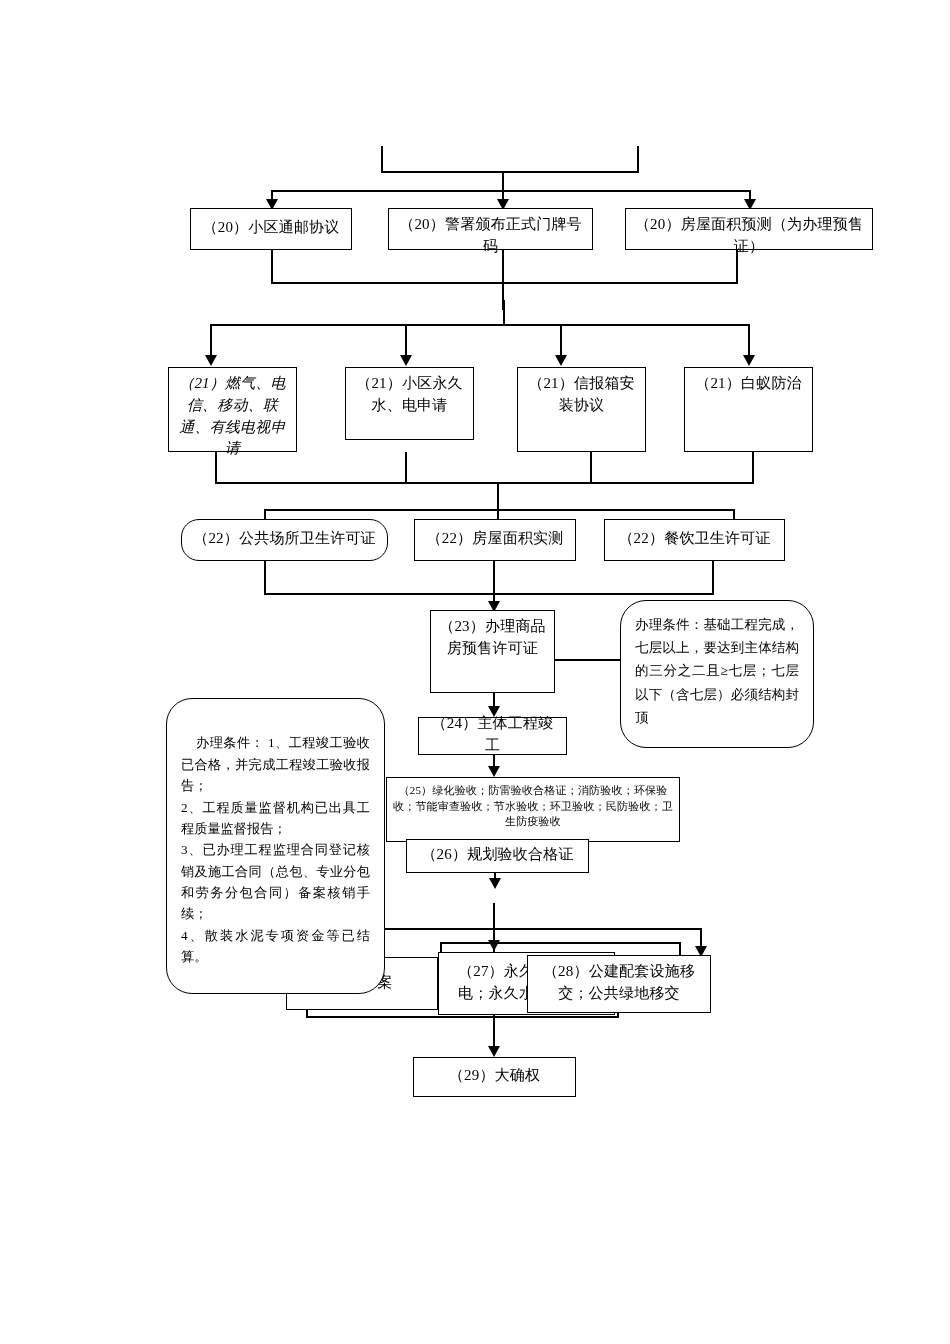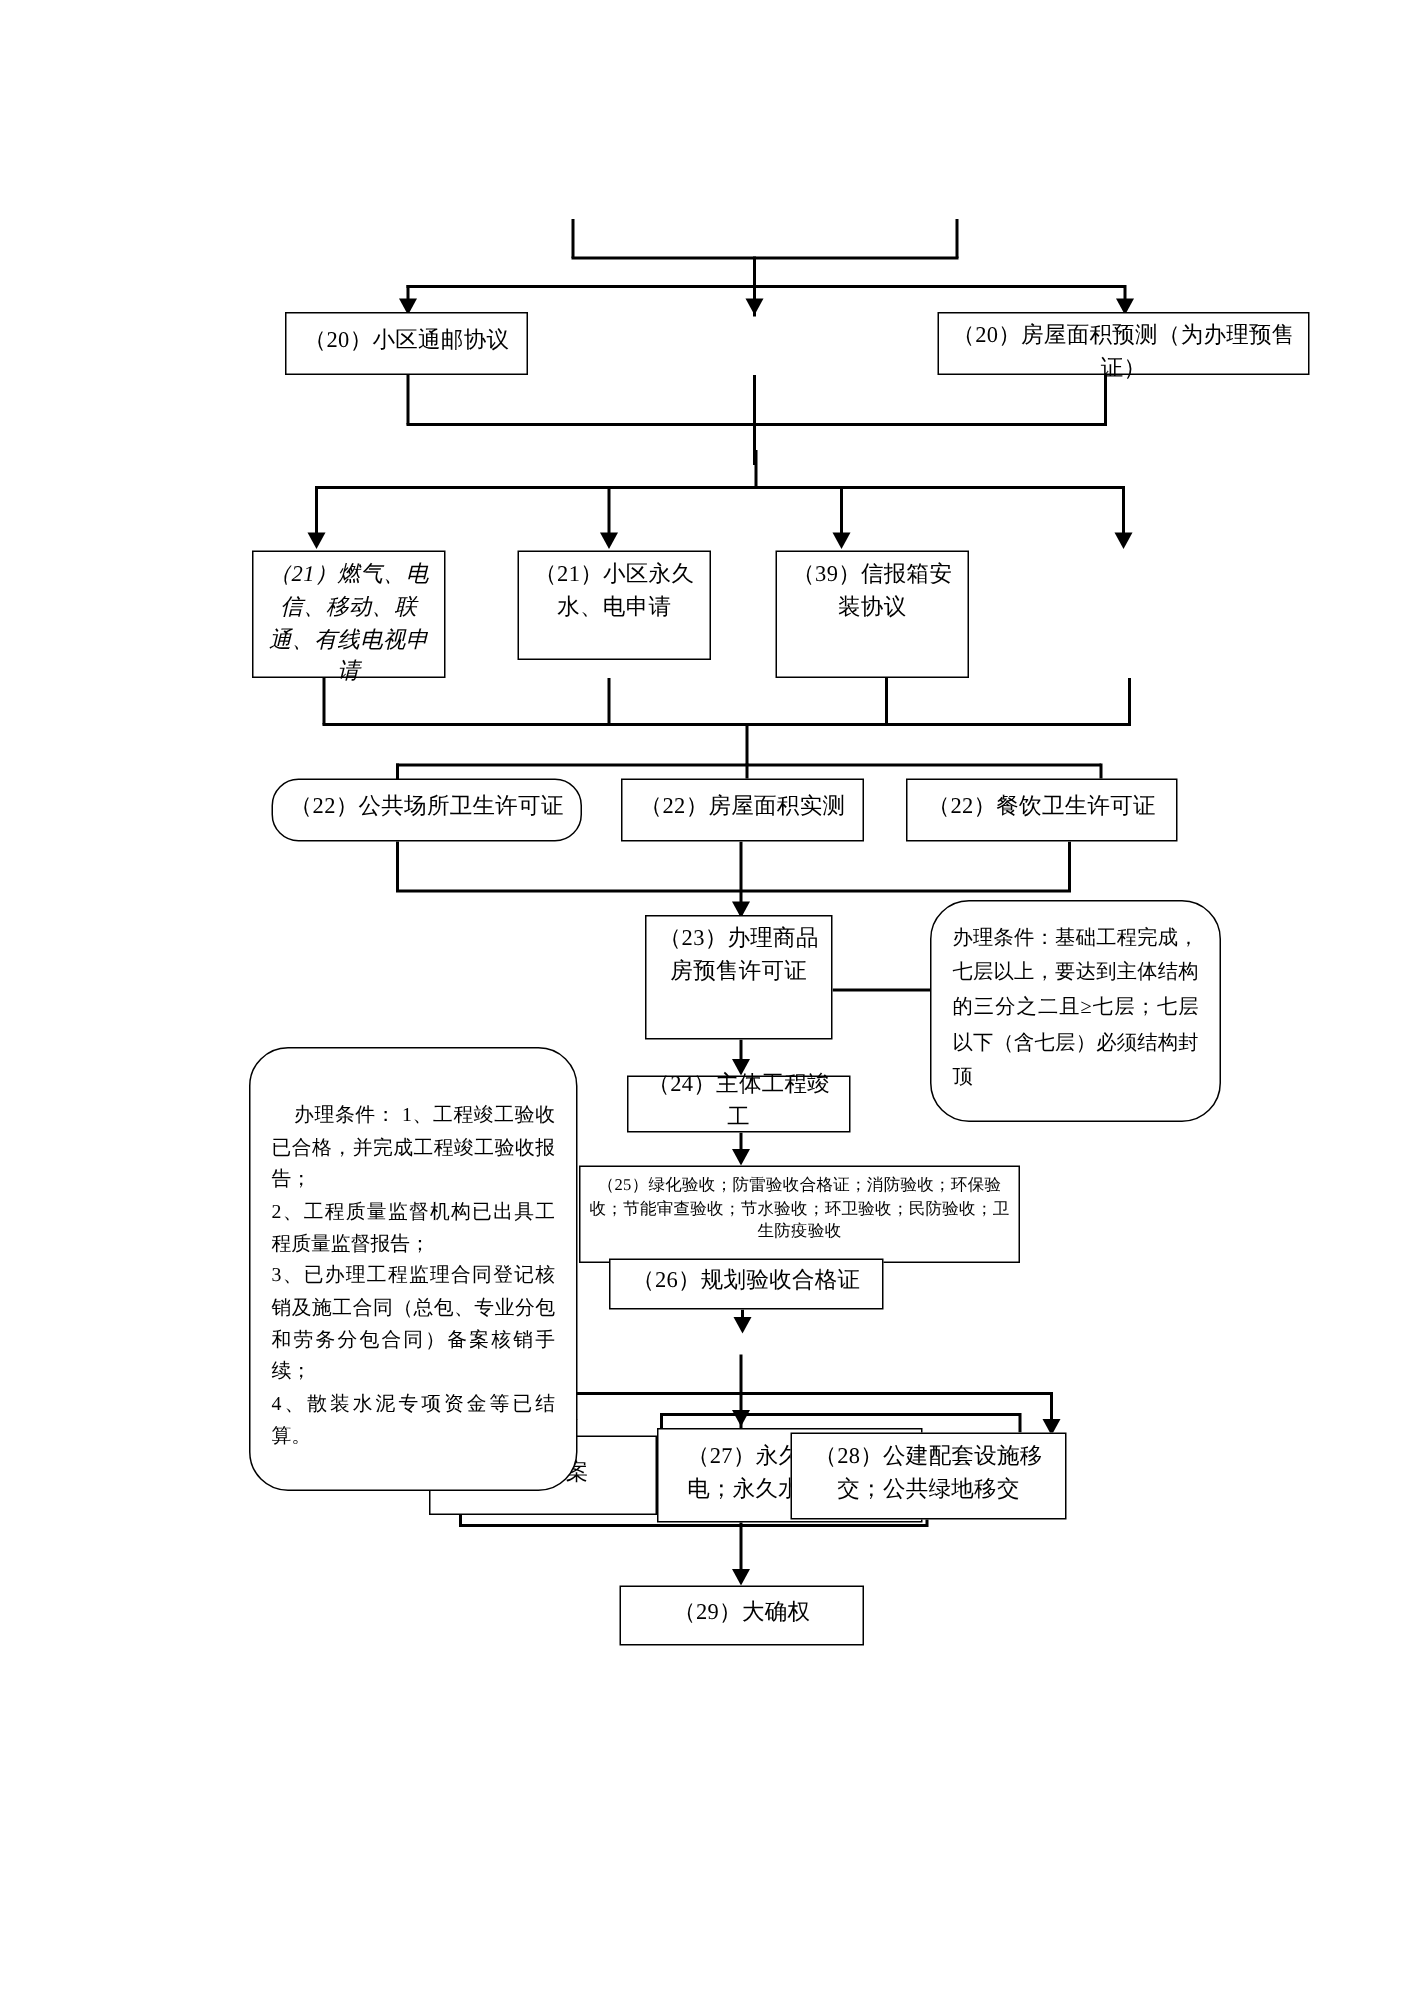--- a/index.html
+++ b/index.html
@@ -88,20 +88,23 @@
   <div class="h" style="left:271px; top:190px; width:479px;"></div>
   <div class="v" style="left:271px; top:190px; height:17px;"></div>
   <div class="v" style="left:749px; top:190px; height:17px;"></div>
   <div class="arrow" style="left:266px; top:199px;"></div>
   <div class="arrow" style="left:497px; top:199px;"></div>
   <div class="arrow" style="left:744px; top:199px;"></div>
 
   <div class="node center-v" style="left:190px; top:208px; width:162px; height:42px;">
     <span class="txt">（20）小区通邮协议</span>
   </div>
+  <div class="node" style="left:388px; top:208px; width:205px; height:42px;">
+    <span class="txt">（20）警署颁布正式门牌号码</span>
+  </div>
   <div class="node" style="left:625px; top:208px; width:248px; height:42px;">
     <span class="txt">（20）房屋面积预测（为办理预售证）</span>
   </div>
 
   <div class="v" style="left:271px; top:250px; width:1.5px; height:33px;"></div>
   <div class="v" style="left:502px; top:250px; width:1.5px; height:60px;"></div>
   <div class="v" style="left:736px; top:250px; width:1.5px; height:33px;"></div>
   <div class="h" style="left:271px; top:282px; width:467px;"></div>
   <div class="v" style="left:503px; top:300px; height:26px;"></div>
 
@@ -115,21 +118,24 @@
   <div class="arrow" style="left:555px; top:355px;"></div>
   <div class="arrow" style="left:743px; top:355px;"></div>
 
   <div class="node" style="left:168px; top:367px; width:129px; height:85px;font-style:italic;">
     <span class="txt">（21）燃气、电信、移动、联通、有线电视申请</span>
   </div>
   <div class="node" style="left:345px; top:367px; width:129px; height:73px;">
     <span class="txt">（21）小区永久水、电申请</span>
   </div>
   <div class="node" style="left:517px; top:367px; width:129px; height:85px;">
-    <span class="txt">（39）信报箱安装协议</span>
+    <span class="txt">（21）信报箱安装协议</span>
+  </div>
+  <div class="node" style="left:684px; top:367px; width:129px; height:85px;">
+    <span class="txt">（21）白蚁防治</span>
   </div>
 
   <div class="v" style="left:215px; top:452px; height:31px;"></div>
   <div class="v" style="left:405px; top:452px; height:31px;"></div>
   <div class="v" style="left:590px; top:452px; height:31px;"></div>
   <div class="v" style="left:752px; top:452px; height:31px;"></div>
   <div class="h" style="left:215px; top:482px; width:539px;"></div>
   <div class="v" style="left:497px; top:482px; height:28px;"></div>
 
   <div class="h" style="left:264px; top:509px; width:470px;"></div>

